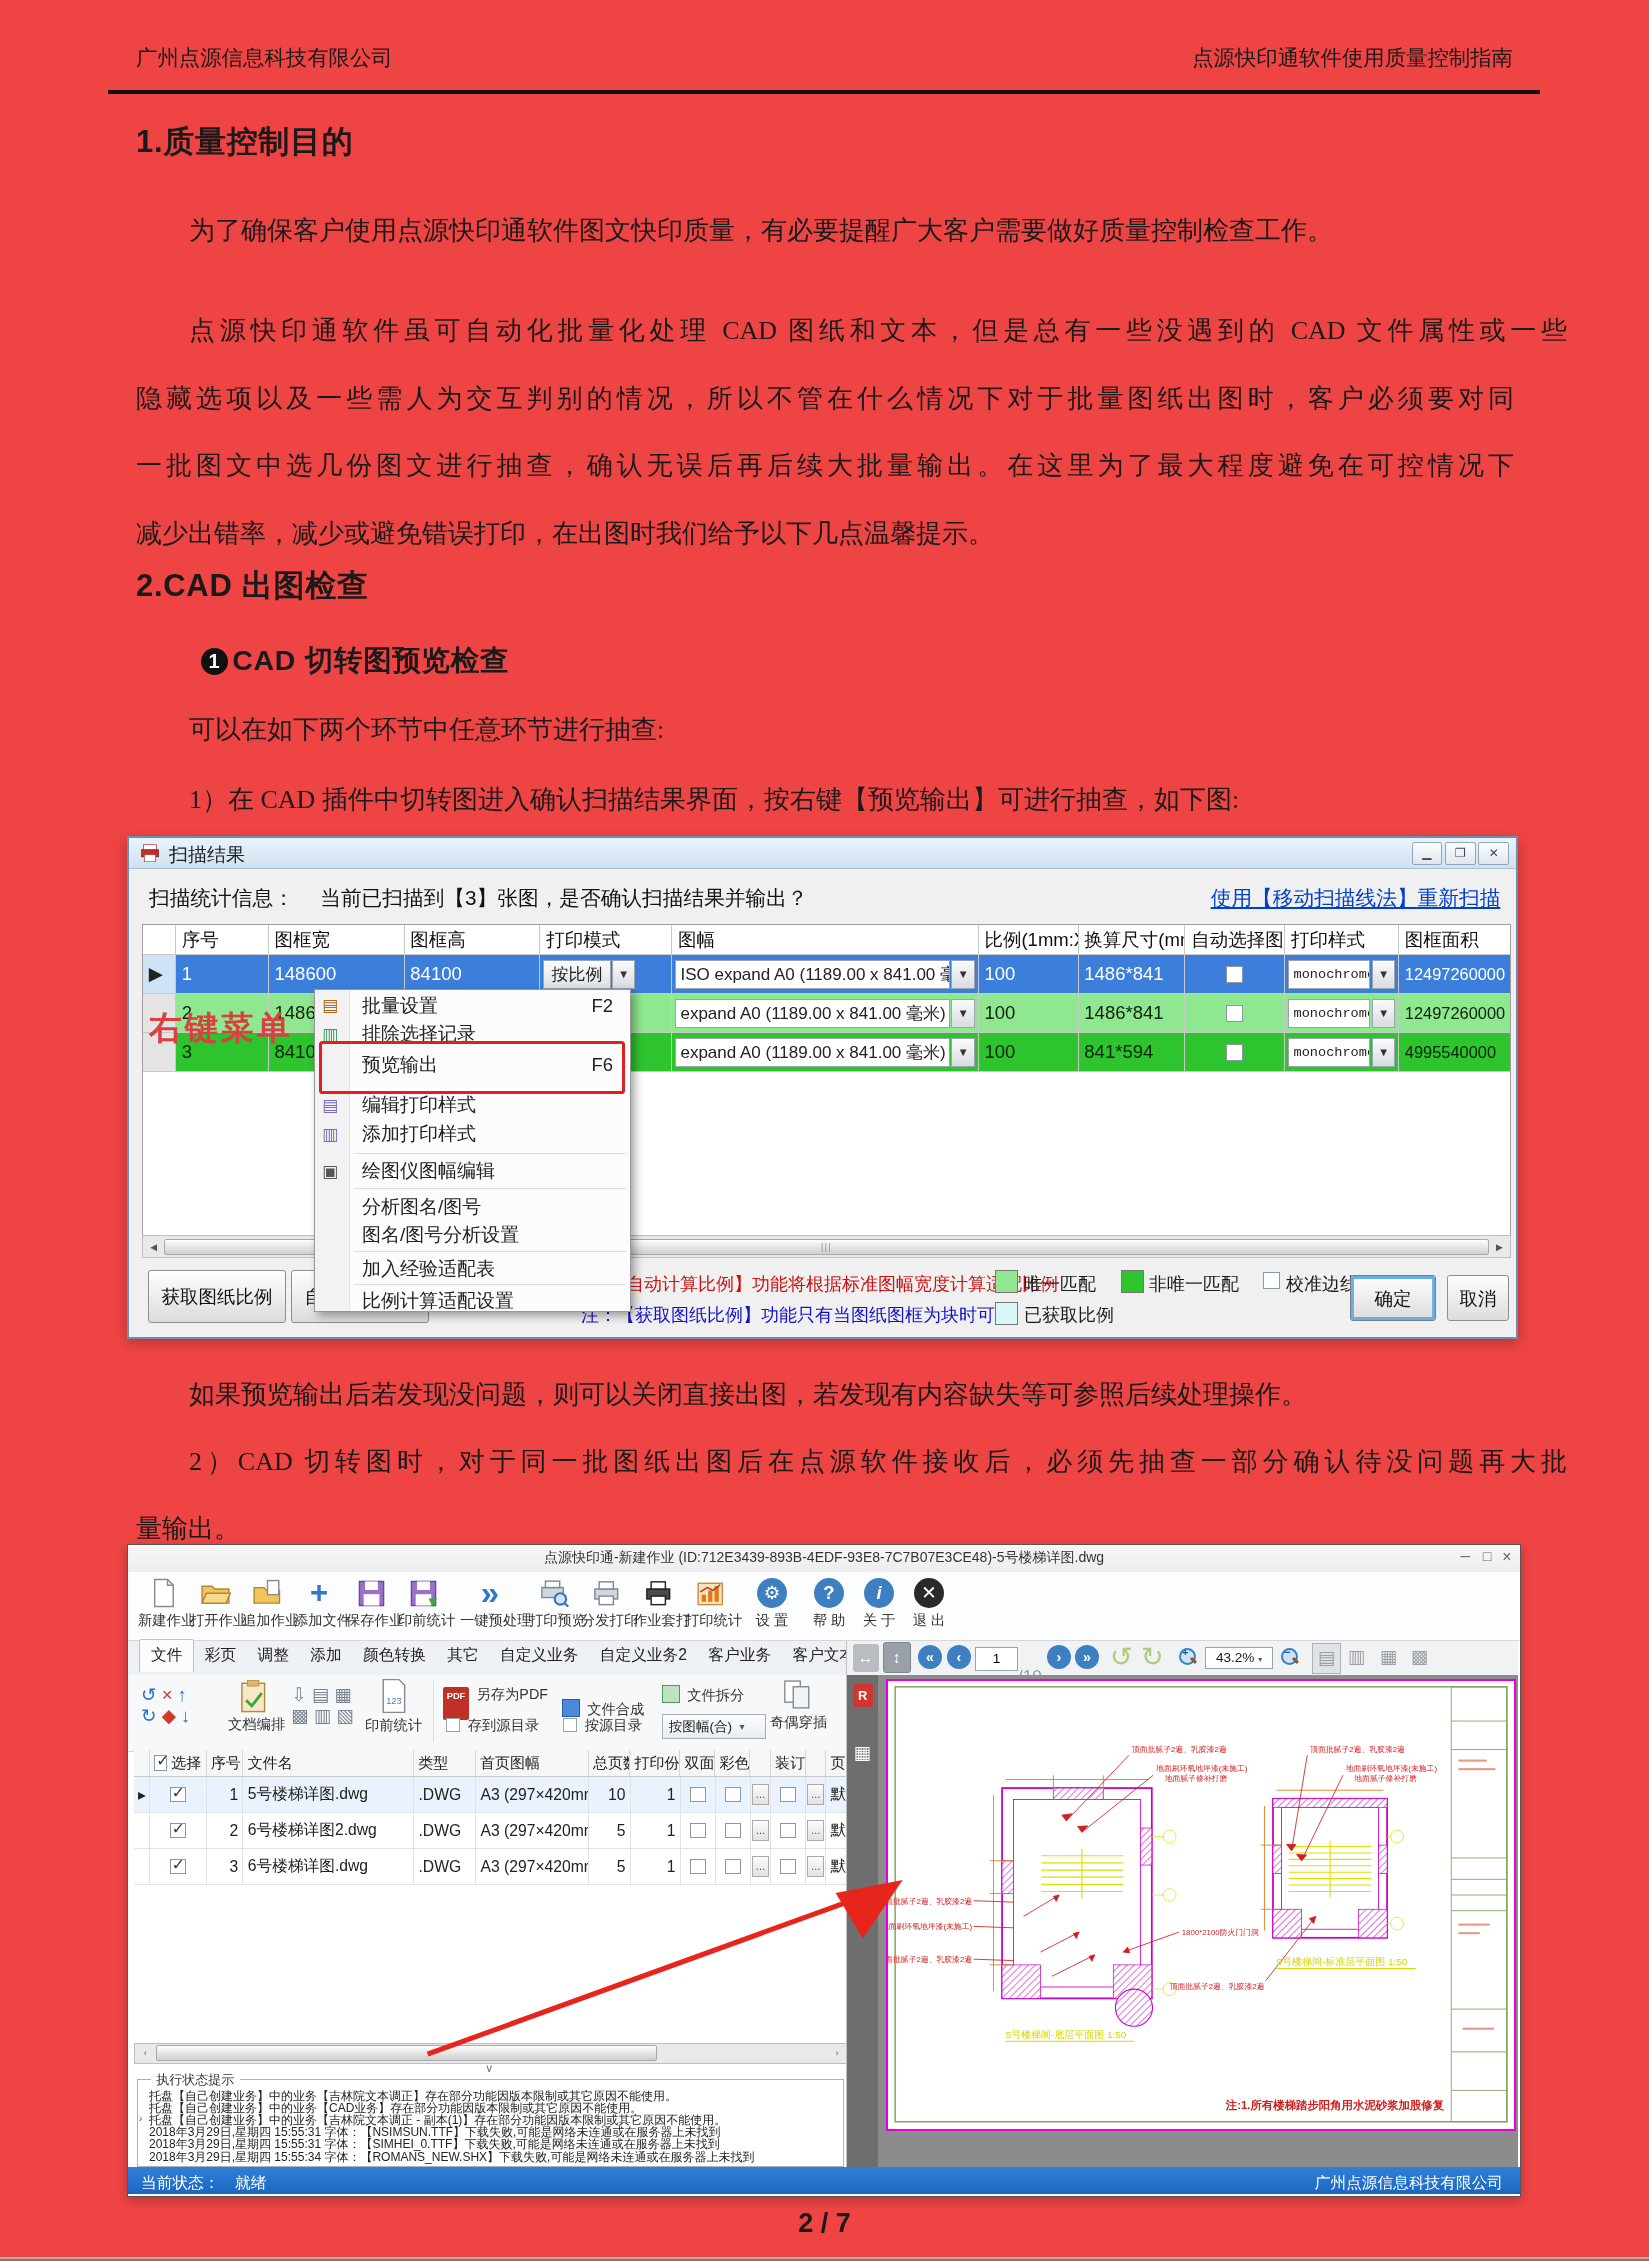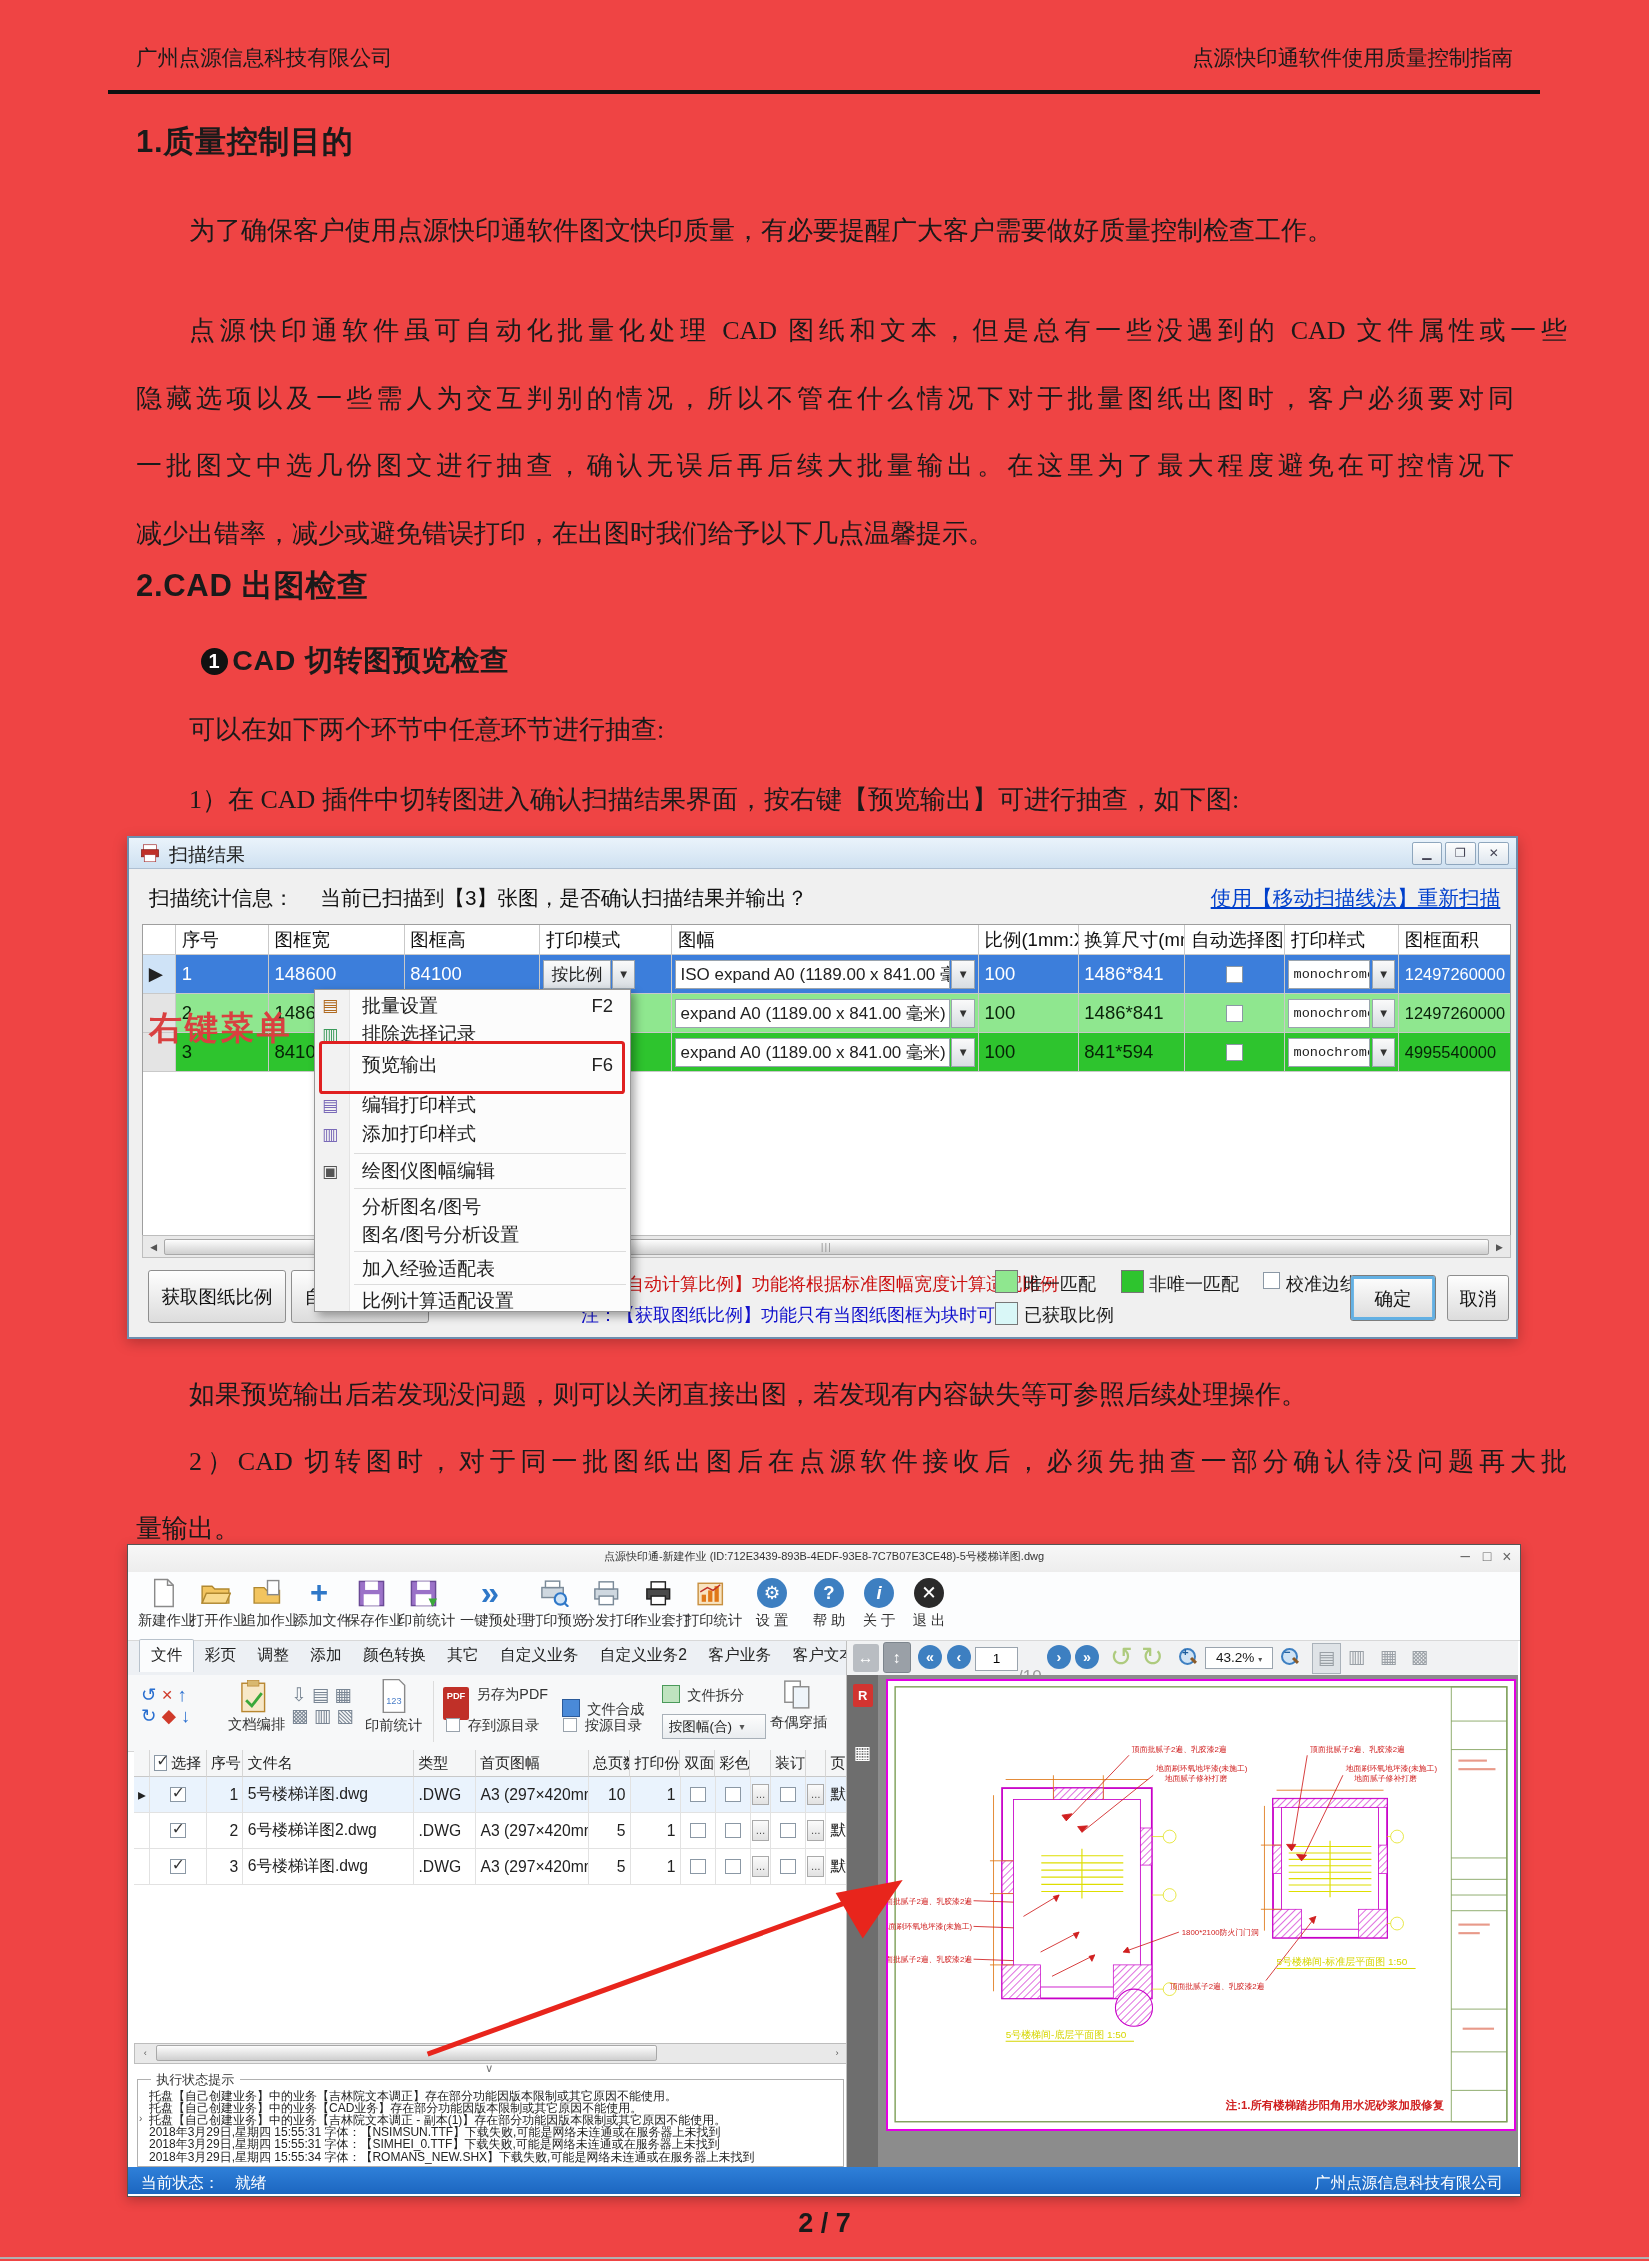--- a/index.html
+++ b/index.html
@@ -58,21 +58,21 @@
   .cmenu .strip{position:absolute;left:0;top:0;bottom:0;width:34px;background:#f2f2f2;border-right:0.7px solid #e3e3e3;}
   .mitem{position:absolute;left:0;width:100%;height:28.5px;display:flex;align-items:center;font-size:19px;color:#222;}
   .mitem .lab{margin-left:47px;}
   .mitem .sc{position:absolute;right:17px;font-size:18.5px;color:#222;}
   .micon{position:absolute;left:7.1px;font-size:17px;}
   .msep{position:absolute;left:39px;right:4.3px;height:0.7px;background:#dcdcdc;}
   .redbox{position:absolute;border:3.6px solid #e02020;border-radius:3.6px;}
   
   .appwin{border:1.4px solid #555;background:#fff;box-shadow:0 4.3px 11.4px rgba(0,0,0,.25);}
   .app-title{background:linear-gradient(#f7f7f7,#ededed);border-bottom:0.7px solid #d9d9d9;}
-  .app-title-text{font-size:11px;color:#333;}
+  .app-title-text{font-size:14px;color:#333;}
   .tbtn{position:absolute;width:50px;height:61px;text-align:center;}
   .tbtn .ic{height:34px;display:flex;align-items:center;justify-content:center;}
   .tbtn .lb{font-size:14.3px;color:#333;margin-top:1.4px;white-space:nowrap;}
   .circ{width:30px;height:30px;border-radius:50%;display:flex;align-items:center;justify-content:center;
         color:#fff;font-weight:bold;font-size:18.5px;}
   .tabs{display:flex;align-items:flex-end;height:31px;}
   .tab{padding:5.7px 10.7px;font-size:15.7px;color:#222;white-space:nowrap;}
   .tab.active{background:#fbfcfd;border:0.7px solid #b8c2cc;border-bottom:none;border-radius:2.1px 2.1px 0 0;}
   .rlbl{font-size:14.3px;color:#333;white-space:nowrap;}
   .rsm{font-size:18.5px;line-height:21.4px;}

